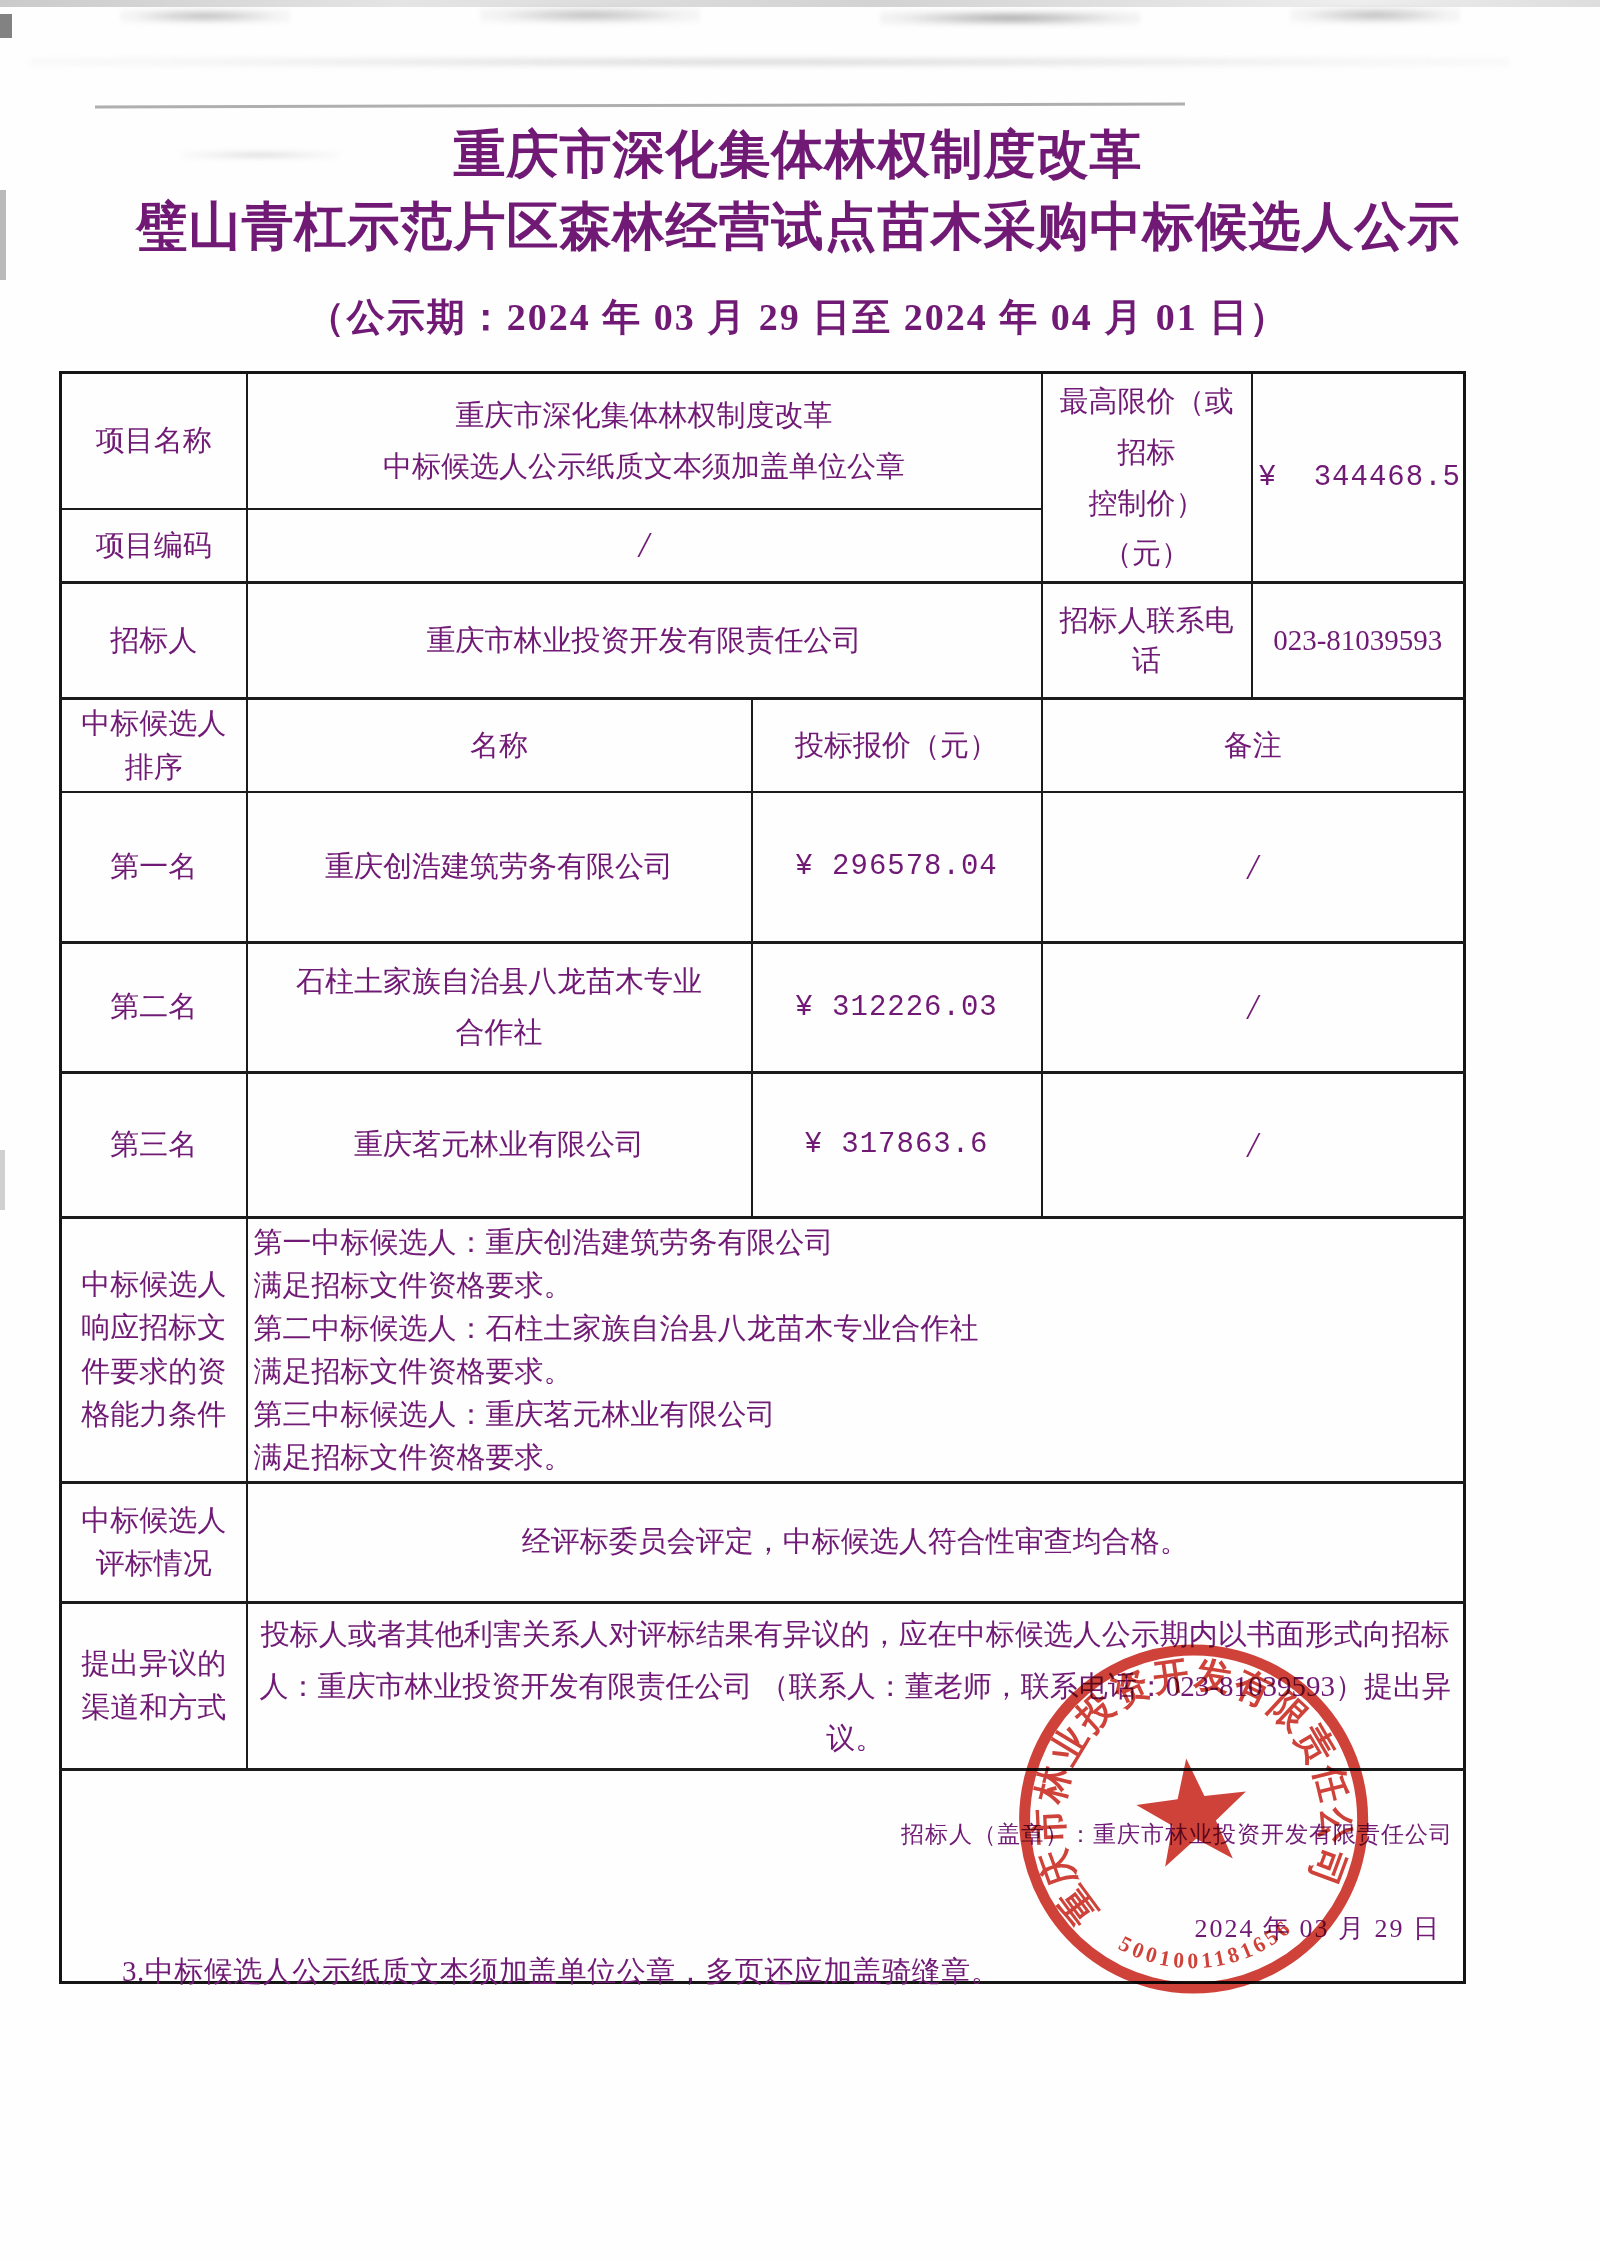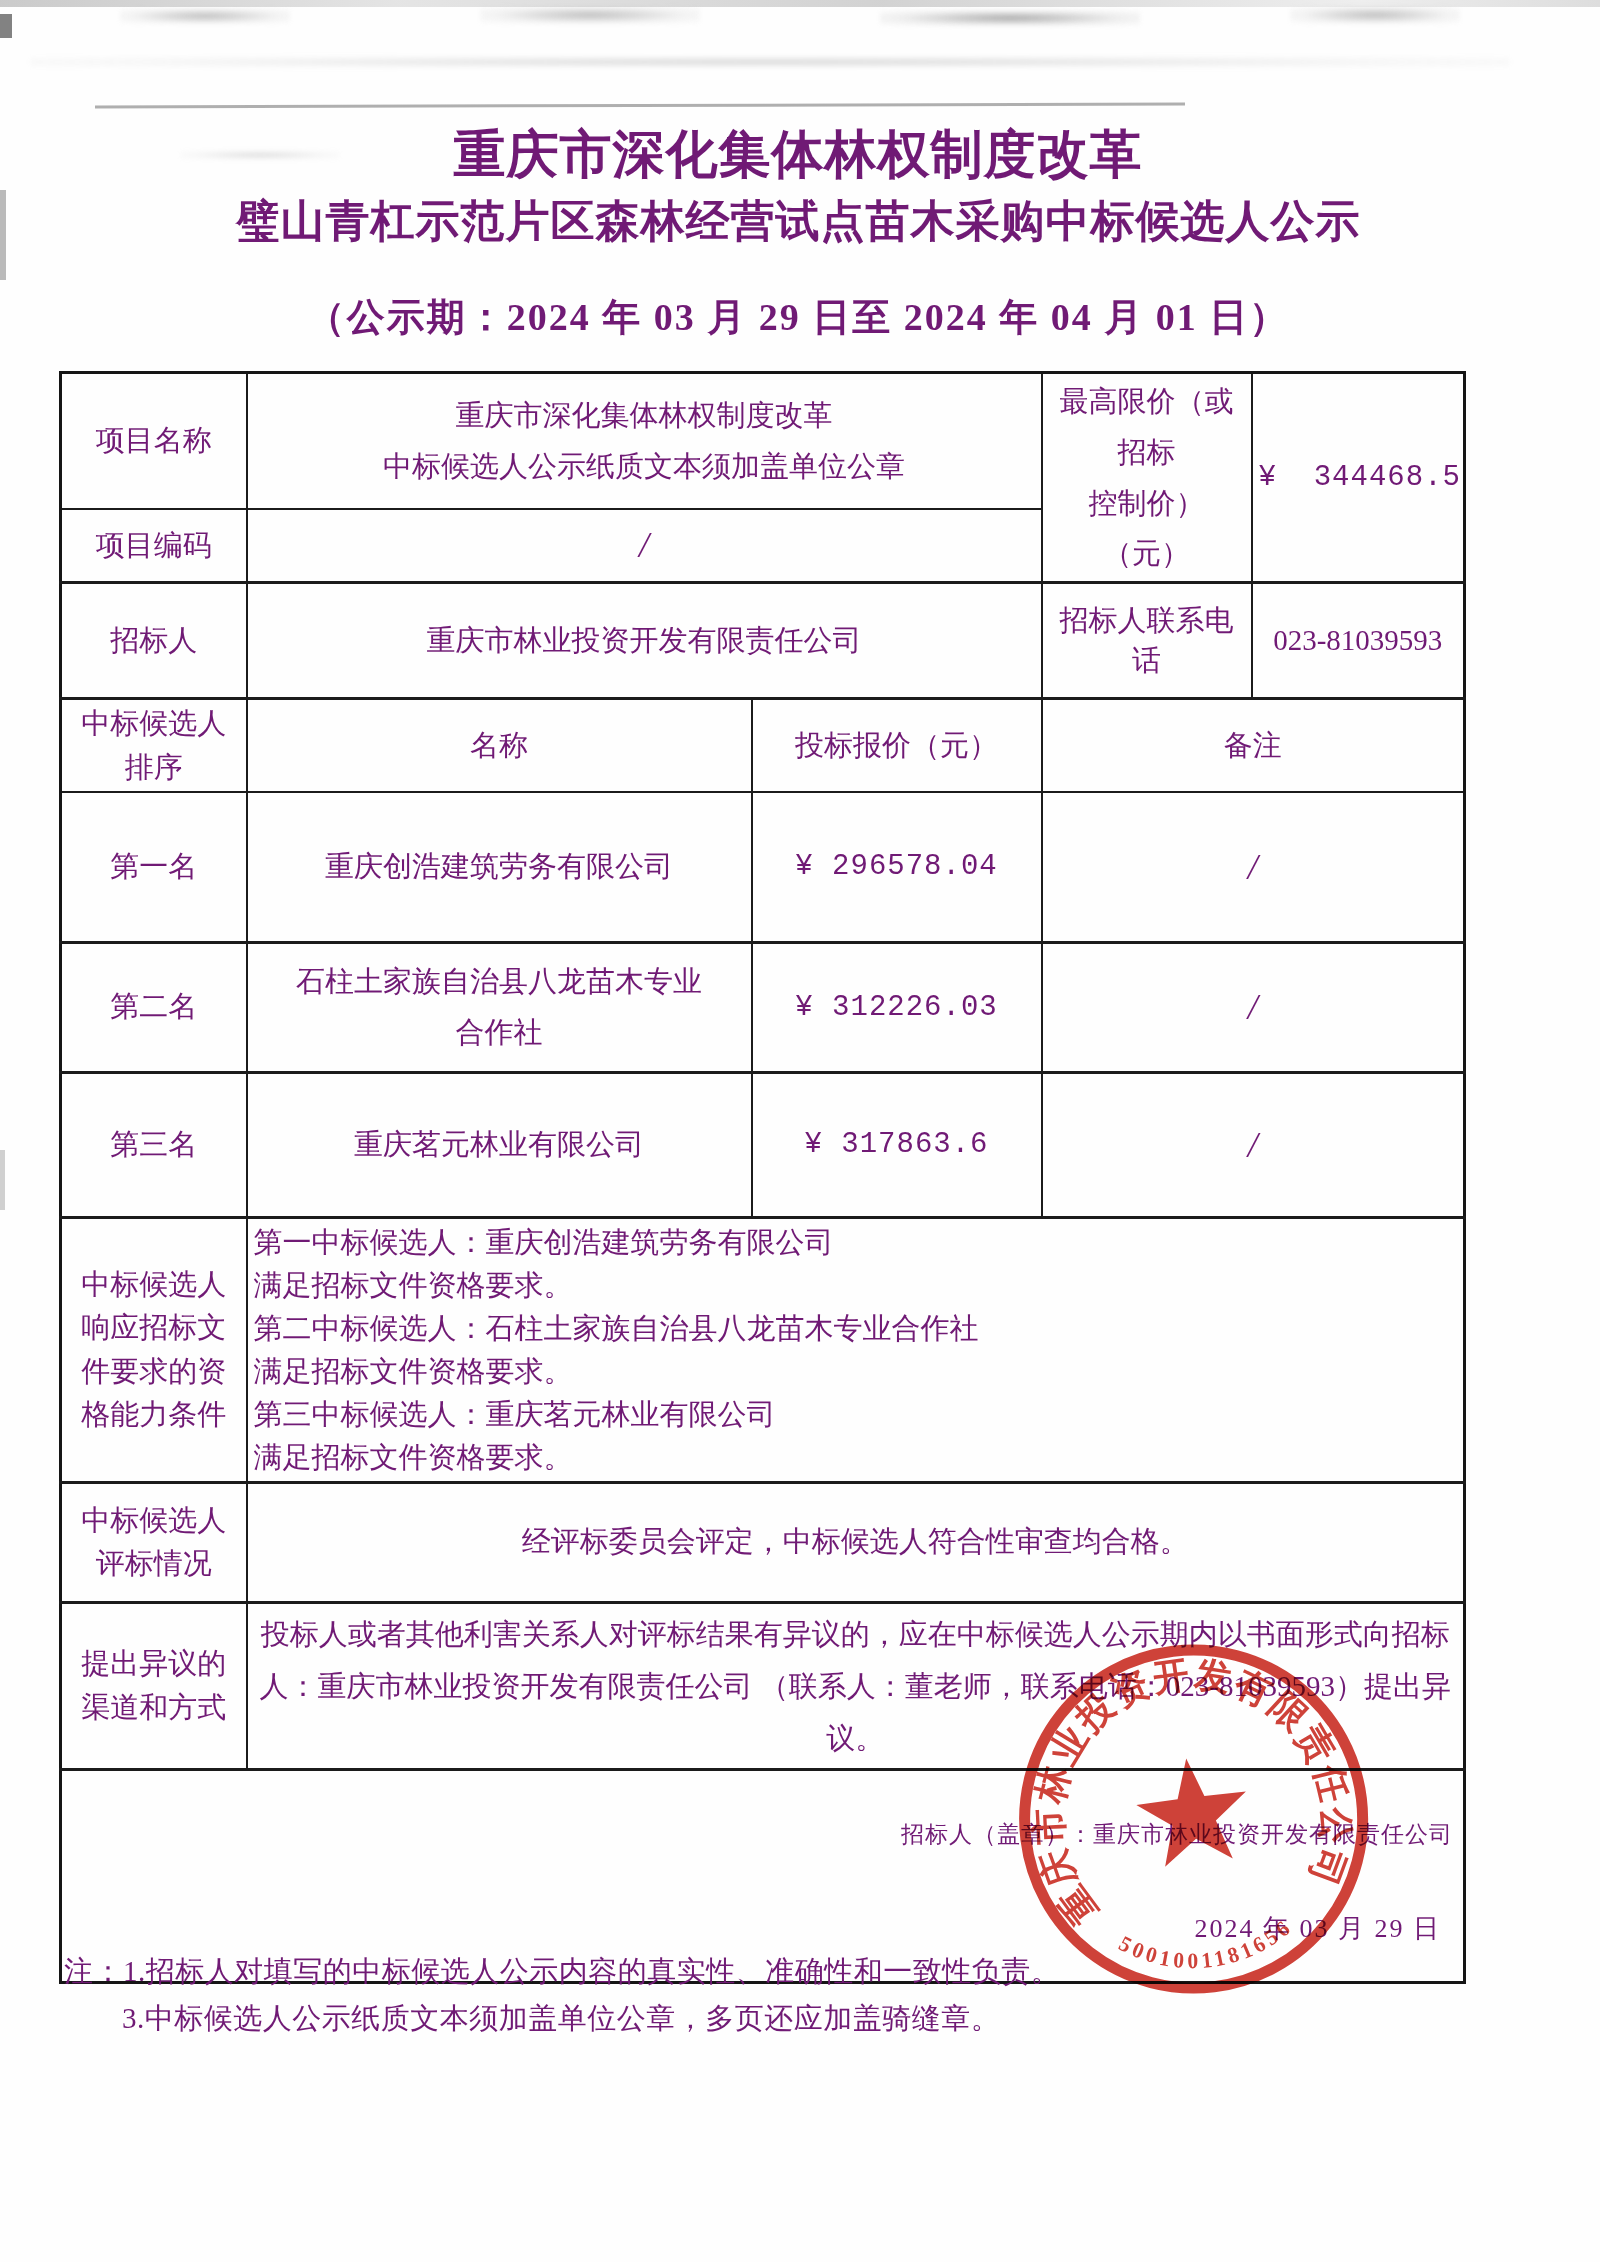--- a/index.html
+++ b/index.html
@@ -16,21 +16,21 @@
   .s3{top:10px;left:880px;width:260px;height:16px;opacity:.8;}
   .s4{top:6px;left:1290px;width:170px;height:18px;}
   .s5{top:56px;left:30px;width:1480px;height:12px;opacity:.35;}
   .s6{top:150px;left:180px;width:160px;height:10px;opacity:.3;}
   .streak{top:104px;left:95px;width:1090px;height:3px;background:#3a3a3a;opacity:.4;transform:rotate(-.15deg);}
   .edge1{top:14px;left:0;width:12px;height:24px;background:#2f2f2f;opacity:.6;}
   .edge2{top:190px;left:0;width:6px;height:90px;background:#555;opacity:.4;}
   .edge3{top:1150px;left:0;width:5px;height:60px;background:#666;opacity:.3;}
   
   .title1{position:absolute;top:120px;left:0;width:1596px;text-align:center;font-size:52px;font-weight:700;letter-spacing:1px;}
-  .title2{position:absolute;top:192px;left:0;width:1596px;text-align:center;font-size:44px;font-weight:700;letter-spacing:1px;}
+  .title2{position:absolute;top:192px;left:0;width:1596px;text-align:center;font-size:52px;font-weight:700;letter-spacing:1px;}
   .period{position:absolute;top:292px;left:0;width:1596px;text-align:center;font-size:38px;font-weight:700;letter-spacing:2px;}
   
   table.announce{position:absolute;top:371px;left:59px;width:1404px;border-collapse:collapse;table-layout:fixed;font-size:29px;}
   table.announce td{border:2px solid #1b1b1b;vertical-align:middle;text-align:center;padding:2px 6px;overflow:hidden;}
   table.announce{border:3px solid #151515;}
   td.lbl{padding:2px 32px;line-height:1.5;}
   td.left{text-align:left;padding-left:16px;padding-right:14px;}
   .two-line{line-height:1.75;}
   .slash{font-size:36px;font-style:italic;}
   .money{white-space:pre;letter-spacing:1px;font-family:Liberation Mono, monospace;}
@@ -150,21 +150,20 @@
     <tr style="height:213px">
       <td colspan="5" class="sig-cell heavy">
         <div class="sig-line">招标人（盖章）：重庆市林业投资开发有限责任公司</div>
         <div class="sig-date">2024 年 03 月 29 日</div>
       </td>
     </tr>
   </tbody>
     </table>
 
   <div class="notes">
-    <div class="note-line"><span>注：</span><span>1.招标人对填写的中标候选人公示内容的真实性、准确性和一致性负责。</span></div>
     <div class="note-line indent">3.中标候选人公示纸质文本须加盖单位公章，多页还应加盖骑缝章。</div>
   </div>
 
   <svg class="seal" viewBox="0 0 372 372">
     <defs>
       <path id="sealArcTop" d="M 81.8 262.7 A 131 131 0 1 1 288.2 262.7" fill="none"></path>
       <path id="sealArcBottom" d="M 94.7 301.8 A 150 150 0 0 0 275.3 301.8" fill="none"></path>
     </defs>
     <circle cx="186" cy="183" r="169" fill="none" stroke="#c9271d" stroke-width="11"></circle>
     <polygon fill="#c9271d" points="186,122 199.5,161.4 241.2,162.1 207.9,187.1 220.1,226.9 186,203 151.9,226.9 164.1,187.1 130.8,162.1 172.5,161.4"></polygon>

